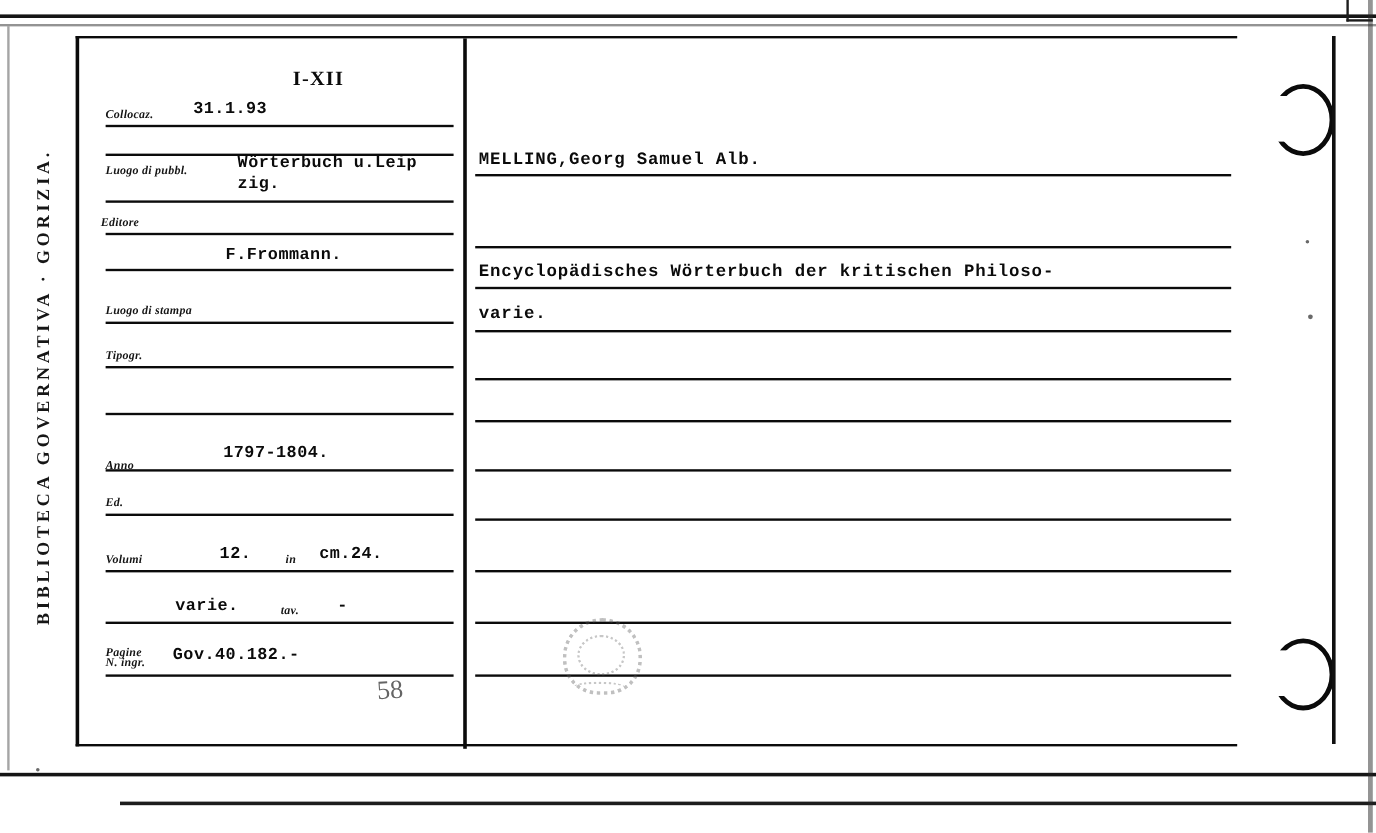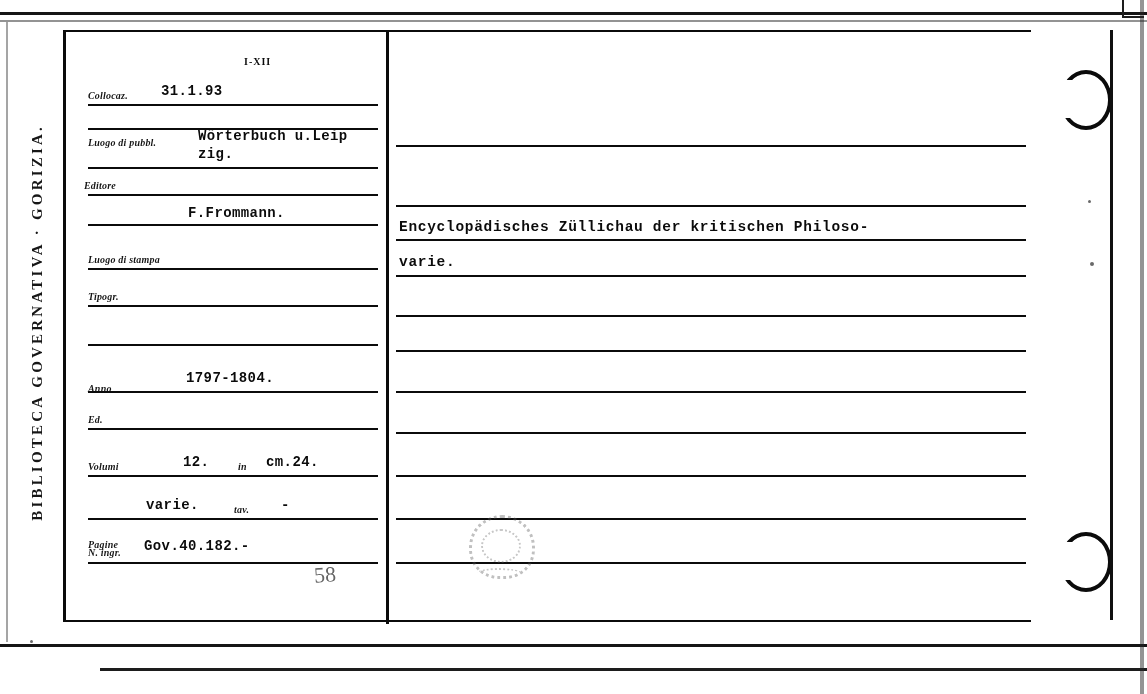--- a/index.html
+++ b/index.html
@@ -134,21 +134,21 @@
     font-family: "Liberation Mono", monospace;
     font-size: 14px;
     font-weight: 700;
     color: #111;
     white-space: nowrap;
     letter-spacing: .4px;
   }
   .tw.title { font-size: 14.5px; letter-spacing: .7px; }
   .tw.serifnum {
     font-family: "Liberation Serif", serif;
-    font-size: 10px;
+    font-size: 17px;
     letter-spacing: 1px;
   }
 
   
   .pencil {
     position: absolute;
     font-family: "Liberation Serif", serif;
     font-size: 22px;
     color: #333;
     opacity: .75;
@@ -291,25 +291,26 @@
     <div class="flabel" style="left:168px; top:472px;">tav.</div>
     <div class="tw" style="left:215px; top:465px;">-</div>
     <div class="rule" style="left:22px; top:486px; width:290px;"></div>
 
     <div class="flabel" style="left:22px; top:515px;">N. ingr.</div>
     <div class="tw" style="left:78px; top:506px;">Gov.40.182.-</div>
     <div class="rule" style="left:22px; top:530px; width:290px;"></div>
 
     <div class="pencil" style="left:248px; top:530px;">58</div>
 
+    <div class="tw title" style="left:333px; top:94px;">MELLING,Georg Samuel Alb.</div>
     <div class="rule" style="left:330px; top:113px; width:630px;"></div>
 
     <div class="rule" style="left:330px; top:173px; width:630px;"></div>
 
-    <div class="tw title" style="left:333px; top:187px;">Encyclopädisches Züllichau der kritischen Philoso-</div>
+    <div class="tw title" style="left:333px; top:187px;">Encyclopädisches Wörterbuch der kritischen Philoso-</div>
     <div class="rule" style="left:330px; top:207px; width:630px;"></div>
 
     <div class="tw title" style="left:333px; top:222px;">varie.</div>
     <div class="rule" style="left:330px; top:243px; width:630px;"></div>
 
     <div class="rule" style="left:330px; top:283px; width:630px;"></div>
     <div class="rule" style="left:330px; top:318px; width:630px;"></div>
     <div class="rule" style="left:330px; top:359px; width:630px;"></div>
     <div class="rule" style="left:330px; top:400px; width:630px;"></div>
     <div class="rule" style="left:330px; top:443px; width:630px;"></div>

